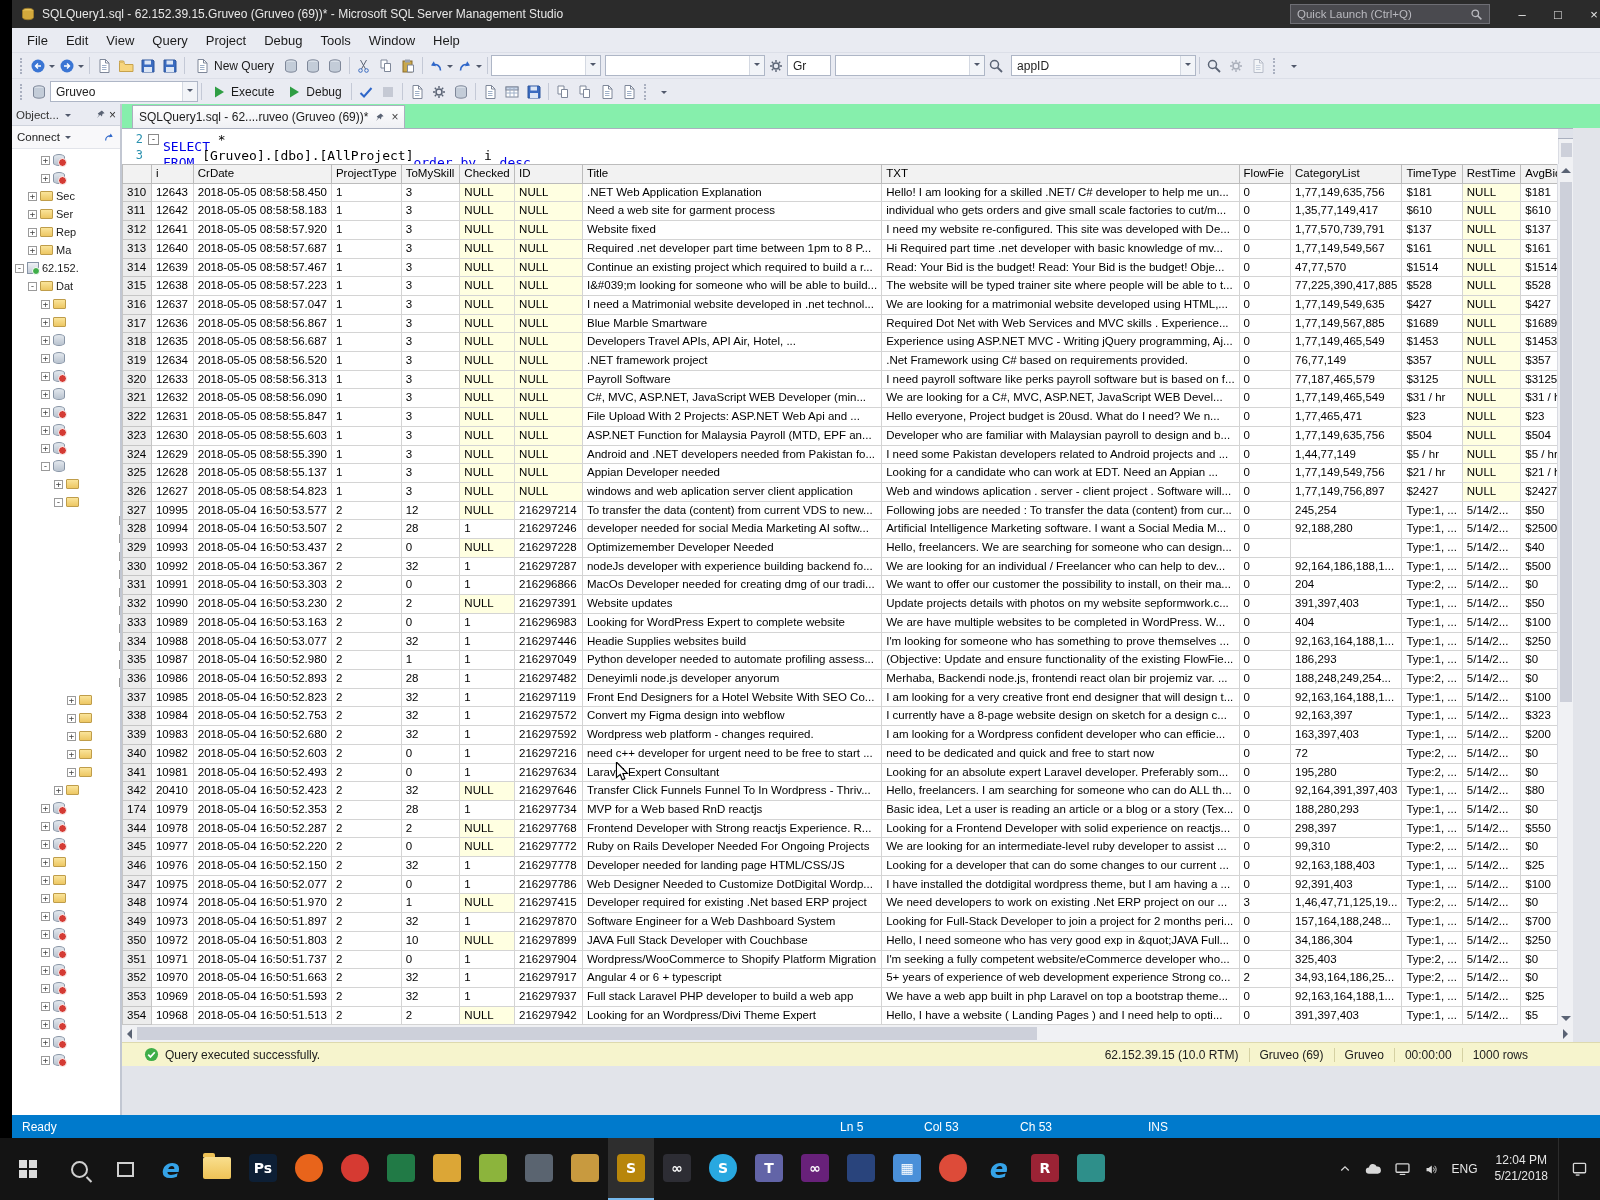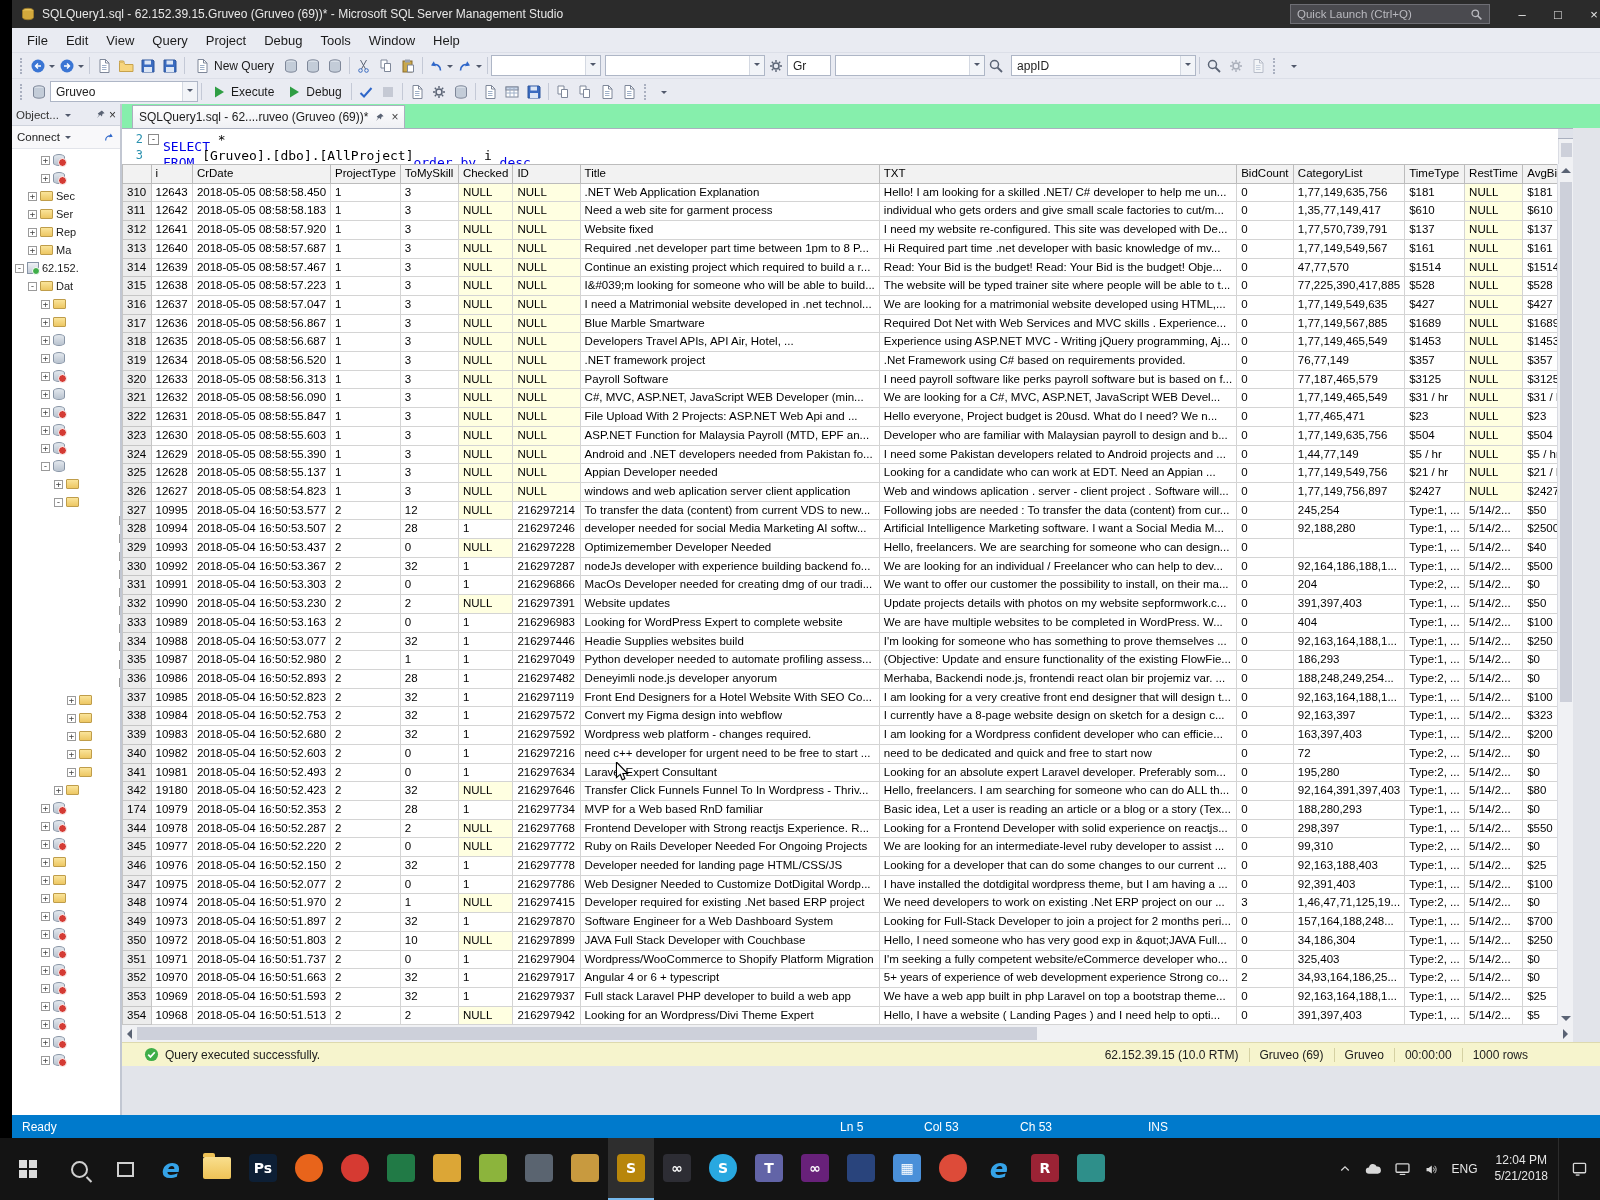--- a/index.html
+++ b/index.html
@@ -775,21 +775,21 @@
               <tr>
                 <th></th>
                 <th>i</th>
                 <th>CrDate</th>
                 <th>ProjectType</th>
                 <th>ToMySkill</th>
                 <th>Checked</th>
                 <th>ID</th>
                 <th>Title</th>
                 <th>TXT</th>
-                <th>BidCount</th>
+                <th>FlowFie</th>
                 <th>CategoryList</th>
                 <th>TimeType</th>
                 <th>RestTime</th>
                 <th>AvgBid</th>
               </tr>
             </thead>
           <tbody>
               <tr>
                 <th>310</th>
                 <td>12643</td>
@@ -1297,21 +1297,21 @@
                 <td>Laravel Expert Consultant</td>
                 <td>Looking for an absolute expert Laravel developer. Preferably som...</td>
                 <td>0</td>
                 <td>195,280</td>
                 <td>Type:2, ...</td>
                 <td>5/14/2...</td>
                 <td>$0</td>
               </tr>
               <tr>
                 <th>342</th>
-                <td>19180</td>
+                <td>20410</td>
                 <td>2018-05-04 16:50:52.423</td>
                 <td>2</td>
                 <td>32</td>
                 <td class="nul">NULL</td>
                 <td>216297646</td>
                 <td>Transfer Click Funnels Funnel To In Wordpress - Thriv...</td>
                 <td>Hello, freelancers. I am searching for someone who can do ALL th...</td>
                 <td>0</td>
                 <td>92,164,391,397,403</td>
                 <td>Type:1, ...</td>
@@ -1319,21 +1319,21 @@
                 <td>$80</td>
               </tr>
               <tr>
                 <th>174</th>
                 <td>10979</td>
                 <td>2018-05-04 16:50:52.353</td>
                 <td>2</td>
                 <td>28</td>
                 <td>1</td>
                 <td>216297734</td>
-                <td>MVP for a Web based RnD familiar</td>
+                <td>MVP for a Web based RnD reactjs</td>
                 <td>Basic idea, Let a user is reading an article or a blog or a story (Tex...</td>
                 <td>0</td>
                 <td>188,280,293</td>
                 <td>Type:1, ...</td>
                 <td>5/14/2...</td>
                 <td>$0</td>
               </tr>
               <tr>
                 <th>344</th>
                 <td>10978</td>

